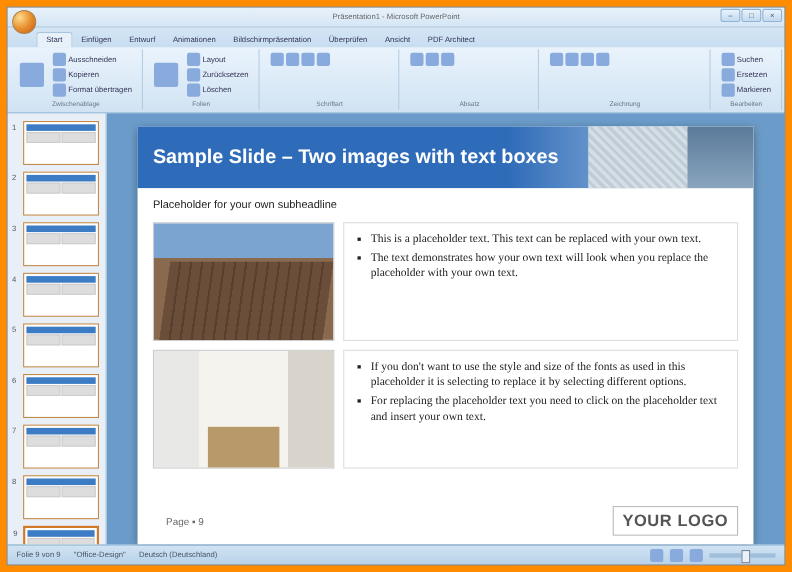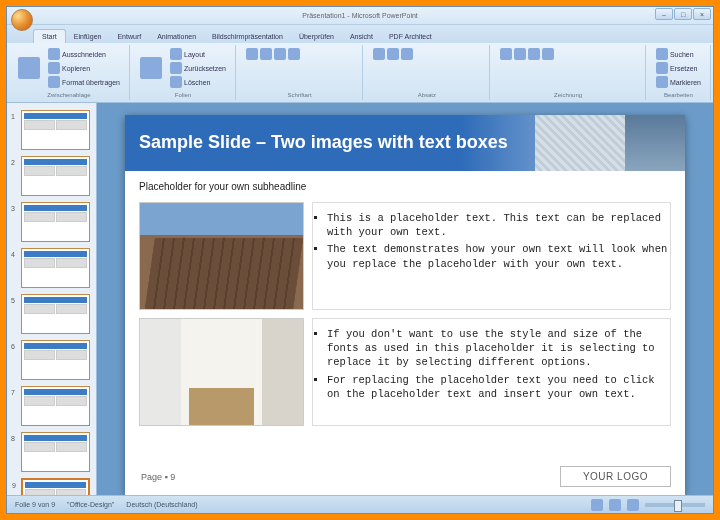--- a/index.html
+++ b/index.html
@@ -33,25 +33,25 @@
 .hdr-img { position: absolute; right: 0; top: 0; width: 150px; height: 56px; background: linear-gradient(135deg, #e8eef4, #b8c8d8); display: flex; }
 .hdr-img::before { content: ""; width: 60%; background: repeating-linear-gradient(45deg, #d5dde5, #d5dde5 3px, #c0cdd9 3px, #c0cdd9 6px); }
 .hdr-img::after { content: ""; flex: 1; background: linear-gradient(180deg, #5a7a9a, #8aa5be); }
 .subhead { padding: 10px 14px 6px; font-size: 10px; color: #222; font-family: Arial, sans-serif; }
 .content-row { display: flex; gap: 8px; padding: 4px 14px; }
 .img-box { width: 165px; height: 108px; border: 1px solid #ccc; }
 .img1 { background: linear-gradient(to bottom, #7ba4d0 30%, #8a6a4f 30%); position: relative; overflow: hidden; }
 .img1::after { content: ""; position: absolute; left: 10px; top: 35px; right: 5px; bottom: 0; background: repeating-linear-gradient(90deg, #6b4e3a, #6b4e3a 8px, #5a3f2e 8px, #5a3f2e 10px), repeating-linear-gradient(0deg, #6b4e3a, #6b4e3a 10px, #7b5e4a 10px, #7b5e4a 12px); transform: skewX(-8deg); }
 .img2 { background: linear-gradient(to right, #e8e8e6 25%, #f5f3ee 25%, #f5f3ee 75%, #d8d4cc 75%); position: relative; }
 .img2::after { content: ""; position: absolute; left: 30%; right: 30%; bottom: 0; top: 65%; background: #b89a6a; }
-.txt-box { flex: 1; border: 1px solid #ddd; padding: 8px 0; font-size: 10.5px; color: #222; line-height: 1.35; font-family: Liberation Mono, monospace; }
+.txt-box { flex: 1; border: 1px solid #ddd; padding: 8px 10px; font-size: 10.5px; color: #222; line-height: 1.35; font-family: Liberation Serif, serif; }
 .txt-box ul { list-style: square; padding-left: 14px; }
 .txt-box li { margin-bottom: 3px; }
-.footer { position: absolute; bottom: 8px; left: 16px; right: 14px; display: flex; justify-content: space-between; align-items: center; font-size: 9px; color: #666; font-family: Arial, sans-serif; }
-.logo { border: 1px solid #bbb; padding: 4px 22px; font-size: 10px; font-weight: normal; color: #555; letter-spacing: 0.5px; }
+.footer { position: absolute; bottom: 8px; left: 26px; right: 14px; display: flex; justify-content: space-between; align-items: center; font-size: 9px; color: #666; font-family: Arial, sans-serif; }
+.logo { border: 1px solid #bbb; padding: 4px 8px; font-size: 15px; font-weight: bold; color: #555; letter-spacing: 0.5px; }
 .statusbar { position: absolute; bottom: 0; left: 0; right: 0; height: 18px; background: linear-gradient(to bottom, #d0e3f3, #b8d2ea); border-top: 1px solid #9fbfda; display: flex; align-items: center; padding: 0 8px; font-size: 7px; color: #456; justify-content: space-between; }
 .status-right { display: flex; gap: 6px; align-items: center; }
 .zoom-slider { width: 60px; height: 4px; background: #9fbfda; position: relative; }
 .zoom-slider::after { content: ""; position: absolute; left: 48%; top: -3px; width: 6px; height: 10px; background: #e8f1fa; border: 1px solid #789; }
 .office-btn { position: absolute; left: 4px; top: 2px; width: 22px; height: 22px; border-radius: 50%; background: radial-gradient(circle at 30% 30%, #ffdb8e, #e89030, #c45a10); border: 1px solid #a9824a; z-index: 10; }
 </style>
 </head>
 <body>
 
 <div class="frame">

